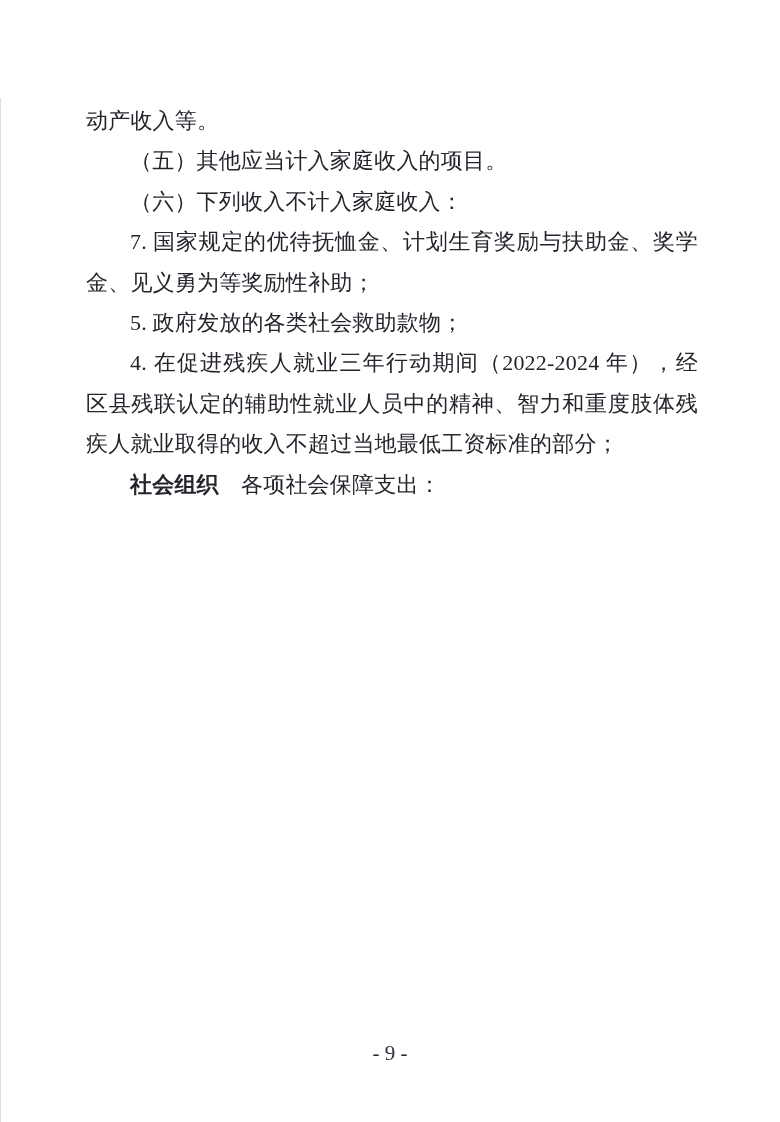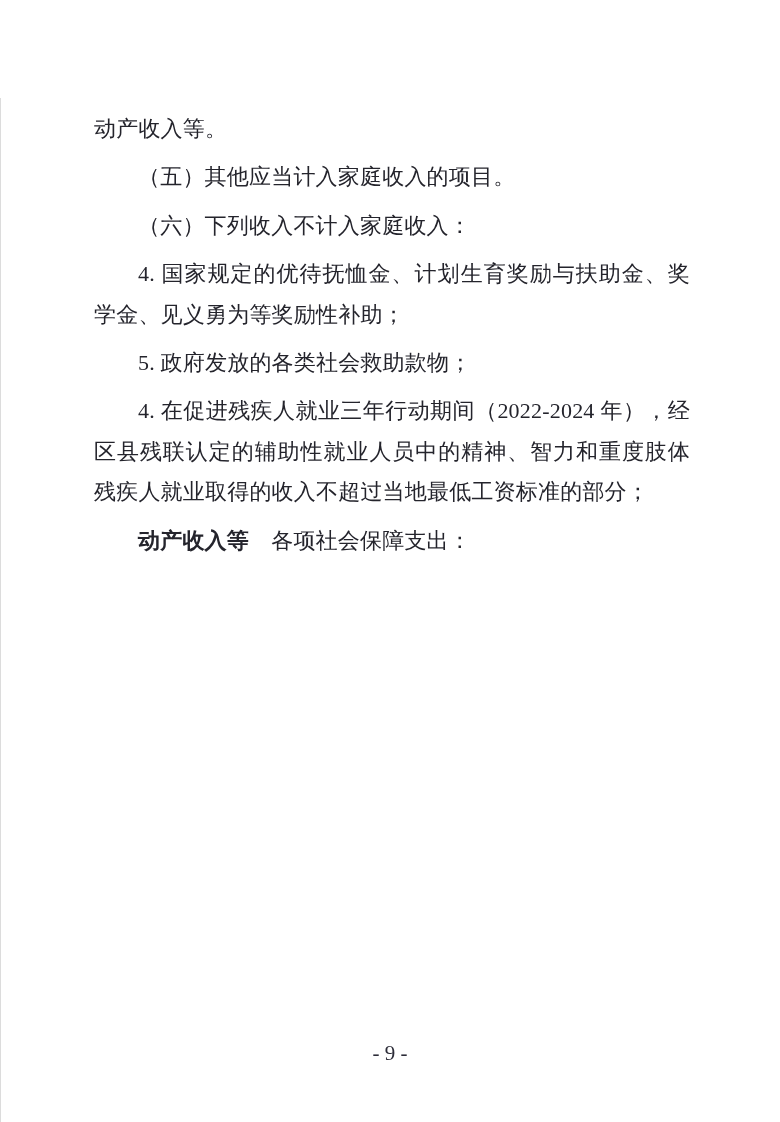--- a/index.html
+++ b/index.html
@@ -28,21 +28,21 @@
     position: absolute;
     left: 86px;
     top: 101px;
     width: 612px;
     font-size: 22px;
     line-height: 40.4px;
     text-align: justify;
     letter-spacing: 0.2px;
   }
   .para {
-    margin: 8px;
+    margin: 0;
     padding: 0;
     text-indent: 0;
   }
   .para.indent {
     text-indent: 2em;
   }
   .article-label {
     font-weight: 700;
   }
   .footer {
@@ -58,22 +58,22 @@
 </head>
 <body>
 
 <div class="page">
   <div class="scan-edge"></div>
 
   <div class="content">
     <p class="para">动产收入等。</p>
     <p class="para indent">（五）其他应当计入家庭收入的项目。</p>
     <p class="para indent">（六）下列收入不计入家庭收入：</p>
-    <p class="para indent">4. 国家规定的优待抚恤金、计划生育奖励与扶助金、奖学金、见义勇为等奖励性补助；</p>
+    <p class="para indent">7. 国家规定的优待抚恤金、计划生育奖励与扶助金、奖学金、见义勇为等奖励性补助；</p>
     <p class="para indent">5. 政府发放的各类社会救助款物；</p>
     <p class="para indent">4. 在促进残疾人就业三年行动期间（2022-2024 年），经区县残联认定的辅助性就业人员中的精神、智力和重度肢体残疾人就业取得的收入不超过当地最低工资标准的部分；</p>
-    <p class="para indent"><span class="article-label">动产收入等</span><span>　各项社会保障支出：</span></p>
+    <p class="para indent"><span class="article-label">社会组织</span><span>　各项社会保障支出：</span></p>
   </div>
 
   <div class="footer">
     <span>- 9 -</span>
   </div>
 </div>
 
 </body></html>

